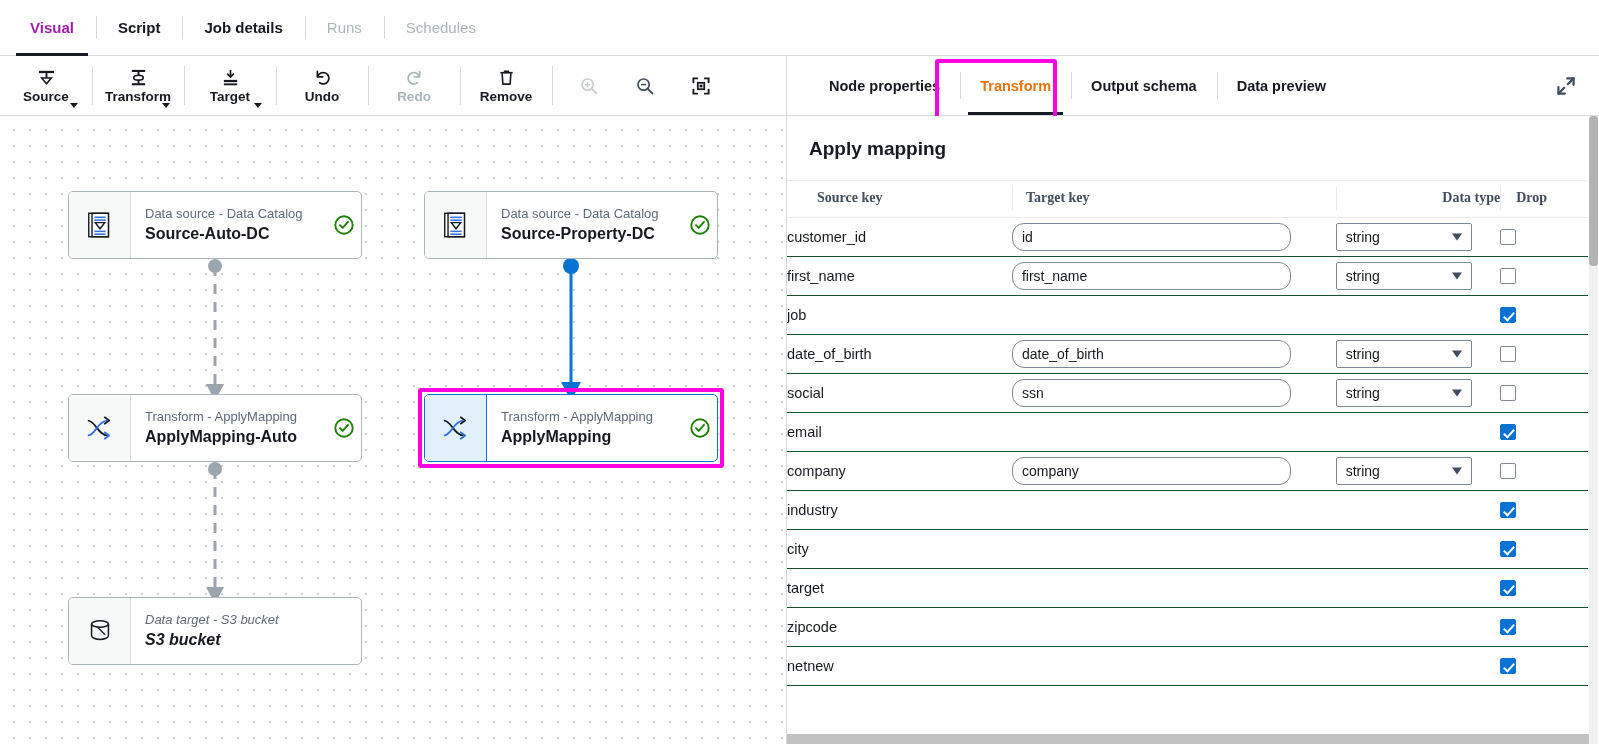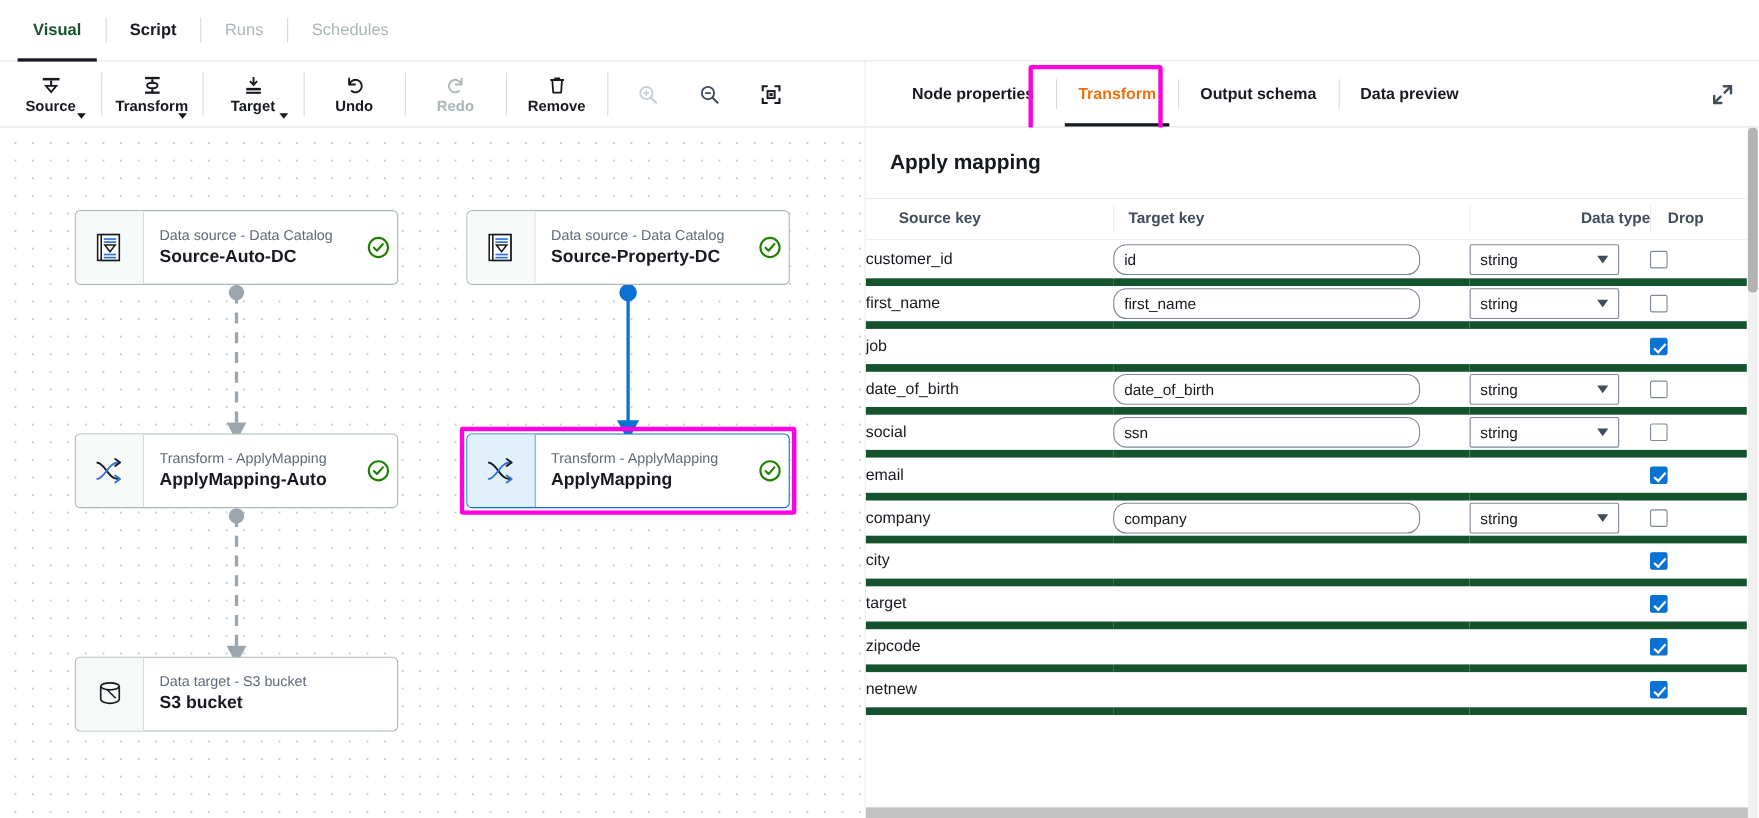--- a/index.html
+++ b/index.html
@@ -25,21 +25,21 @@
     display: flex; align-items: center; justify-content: center;
     padding: 0 22px;
     font-size: 15px; font-weight: bold;
     color: #16191f; cursor: pointer;
     white-space: nowrap;
   }
   .top-tab + .top-tab::before {
     content: ""; position: absolute; left: 0; top: 16px; bottom: 16px;
     width: 1px; background: #d5dbdb;
   }
-  .top-tab.active { color: #14532d; }
+  .top-tab.active { color: #a21caf; }
   .top-tab.active::after {
     content: ""; position: absolute; left: 8px; right: 8px; bottom: -1px;
     height: 3px; background: #16191f;
   }
   .top-tab.disabled { color: #aab7b8; font-weight: normal; cursor: default; }
 
   
   .body-split { flex: 1 1 auto; display: flex; min-height: 0; }
   .left-pane { width: 787px; flex: 0 0 787px; display: flex; flex-direction: column; border-right: 1px solid #d5dbdb; min-height: 0; }
   .right-pane { flex: 1 1 auto; display: flex; flex-direction: column; min-width: 0; background: #ffffff; }
@@ -148,30 +148,31 @@
   }
   table.mapping { width: 100%; border-collapse: collapse; table-layout: fixed; }
   table.mapping th {
     text-align: left;
     font-size: 14px; font-weight: bold; color: #414d5c;
     padding: 9px 0 11px 0;
     border-top: 1px solid #e9ebed;
     border-bottom: 1px solid #e9ebed;
     background: #ffffff;
     position: relative;
+    font-family: Liberation Serif, serif;
   }
   table.mapping th.c-src { width: 205px; padding-left: 30px; }
   table.mapping th.c-tgt { width: 295px; padding-left: 14px; }
   table.mapping th.c-type { width: 150px; padding-left: 16px; text-align: right; }
   table.mapping th.c-drop { width: 80px; padding-left: 16px; }
   table.mapping th.c-tgt::before, table.mapping th.c-type::before, table.mapping th.c-drop::before {
     content: ""; position: absolute; left: 0; top: 6px; bottom: 6px; width: 1px; background: #e9ebed;
   }
   table.mapping td {
-    padding: 0; border-bottom: 7px solid #14532d;
+    padding: 0; border-bottom: 1px solid #14532d;
     height: 39px; vertical-align: middle;
   }
   td.src-cell { padding-left: 30px; font-size: 14.5px; color: #16191f; }
   td.tgt-cell { padding-left: 14px; }
   td.type-cell { padding-left: 16px; }
   td.drop-cell { padding-left: 16px; }
   .txt-input {
     width: 279px; height: 28px;
     border: 1px solid #7d8998; border-radius: 12px;
     font-size: 14px; font-family: "Liberation Sans", sans-serif;
@@ -223,20 +224,23 @@
 <body>
 
 <div class="app">
 
   <div class="top-tabs">
     <div class="top-tab active">
         <span>Visual</span>
       </div>
     <div class="top-tab">
         <span>Script</span>
+      </div>
+    <div class="top-tab">
+        <span>Job details</span>
       </div>
     <div class="top-tab disabled">
         <span>Runs</span>
       </div>
     <div class="top-tab disabled">
         <span>Schedules</span>
       </div>
   </div>
 
   <div class="body-split">
@@ -440,21 +444,21 @@
           </div>
           <div class="status">
             <svg width="22" height="22" viewBox="0 0 24 24">
                 <circle cx="12" cy="12" r="9.5" fill="none" stroke="#1d8102" stroke-width="2.1"></circle>
                 <path d="M7.6 12.2 L10.6 15.2 L16.4 8.6" fill="none" stroke="#1d8102" stroke-width="2.1" stroke-linecap="round" stroke-linejoin="round"></path>
               </svg>
           </div>
         </div>
         <div class="highlight-box" style="left:418px; top:272px; width:306px; height:80px;"></div>
 
-        <div class="node" style="left:68px; top:481px; width:294px;">
+        <div class="node" style="left:68px; top:481px; width:294px;font-style:italic;">
           <div class="icon-box">
             <svg width="30" height="30" viewBox="0 0 32 32">
                 <ellipse cx="16" cy="8.5" rx="9" ry="3.4" fill="none" stroke="#16191f" stroke-width="1.6"></ellipse>
                 <path d="M7 8.5 V21 C7 23 11 25 16 25 C21 25 25 23 25 21 V8.5" fill="none" stroke="#16191f" stroke-width="1.6"></path>
                 <path d="M13 11.5 L21.5 20" stroke="#16191f" stroke-width="1.4"></path>
               </svg>
           </div>
           <div class="node-text">
             <span class="node-sub">Data target - S3 bucket</span>
             <span class="node-title">S3 bucket</span>
@@ -580,20 +584,28 @@
                     <div class="sel-wrap">
                       <div class="sel-box">string</div>
                       <span class="sel-caret"></span>
                     </div>
                   </td>
                   <td class="drop-cell">
                     <span class="cbx"></span>
                   </td>
                 </tr>
                 <tr>
+                  <td class="src-cell">industry</td>
+                  <td class="tgt-cell"></td>
+                  <td class="type-cell"></td>
+                  <td class="drop-cell">
+                    <span class="cbx checked"></span>
+                  </td>
+                </tr>
+                <tr>
                   <td class="src-cell">city</td>
                   <td class="tgt-cell"></td>
                   <td class="type-cell"></td>
                   <td class="drop-cell">
                     <span class="cbx checked"></span>
                   </td>
                 </tr>
                 <tr>
                   <td class="src-cell">target</td>
                   <td class="tgt-cell"></td>

